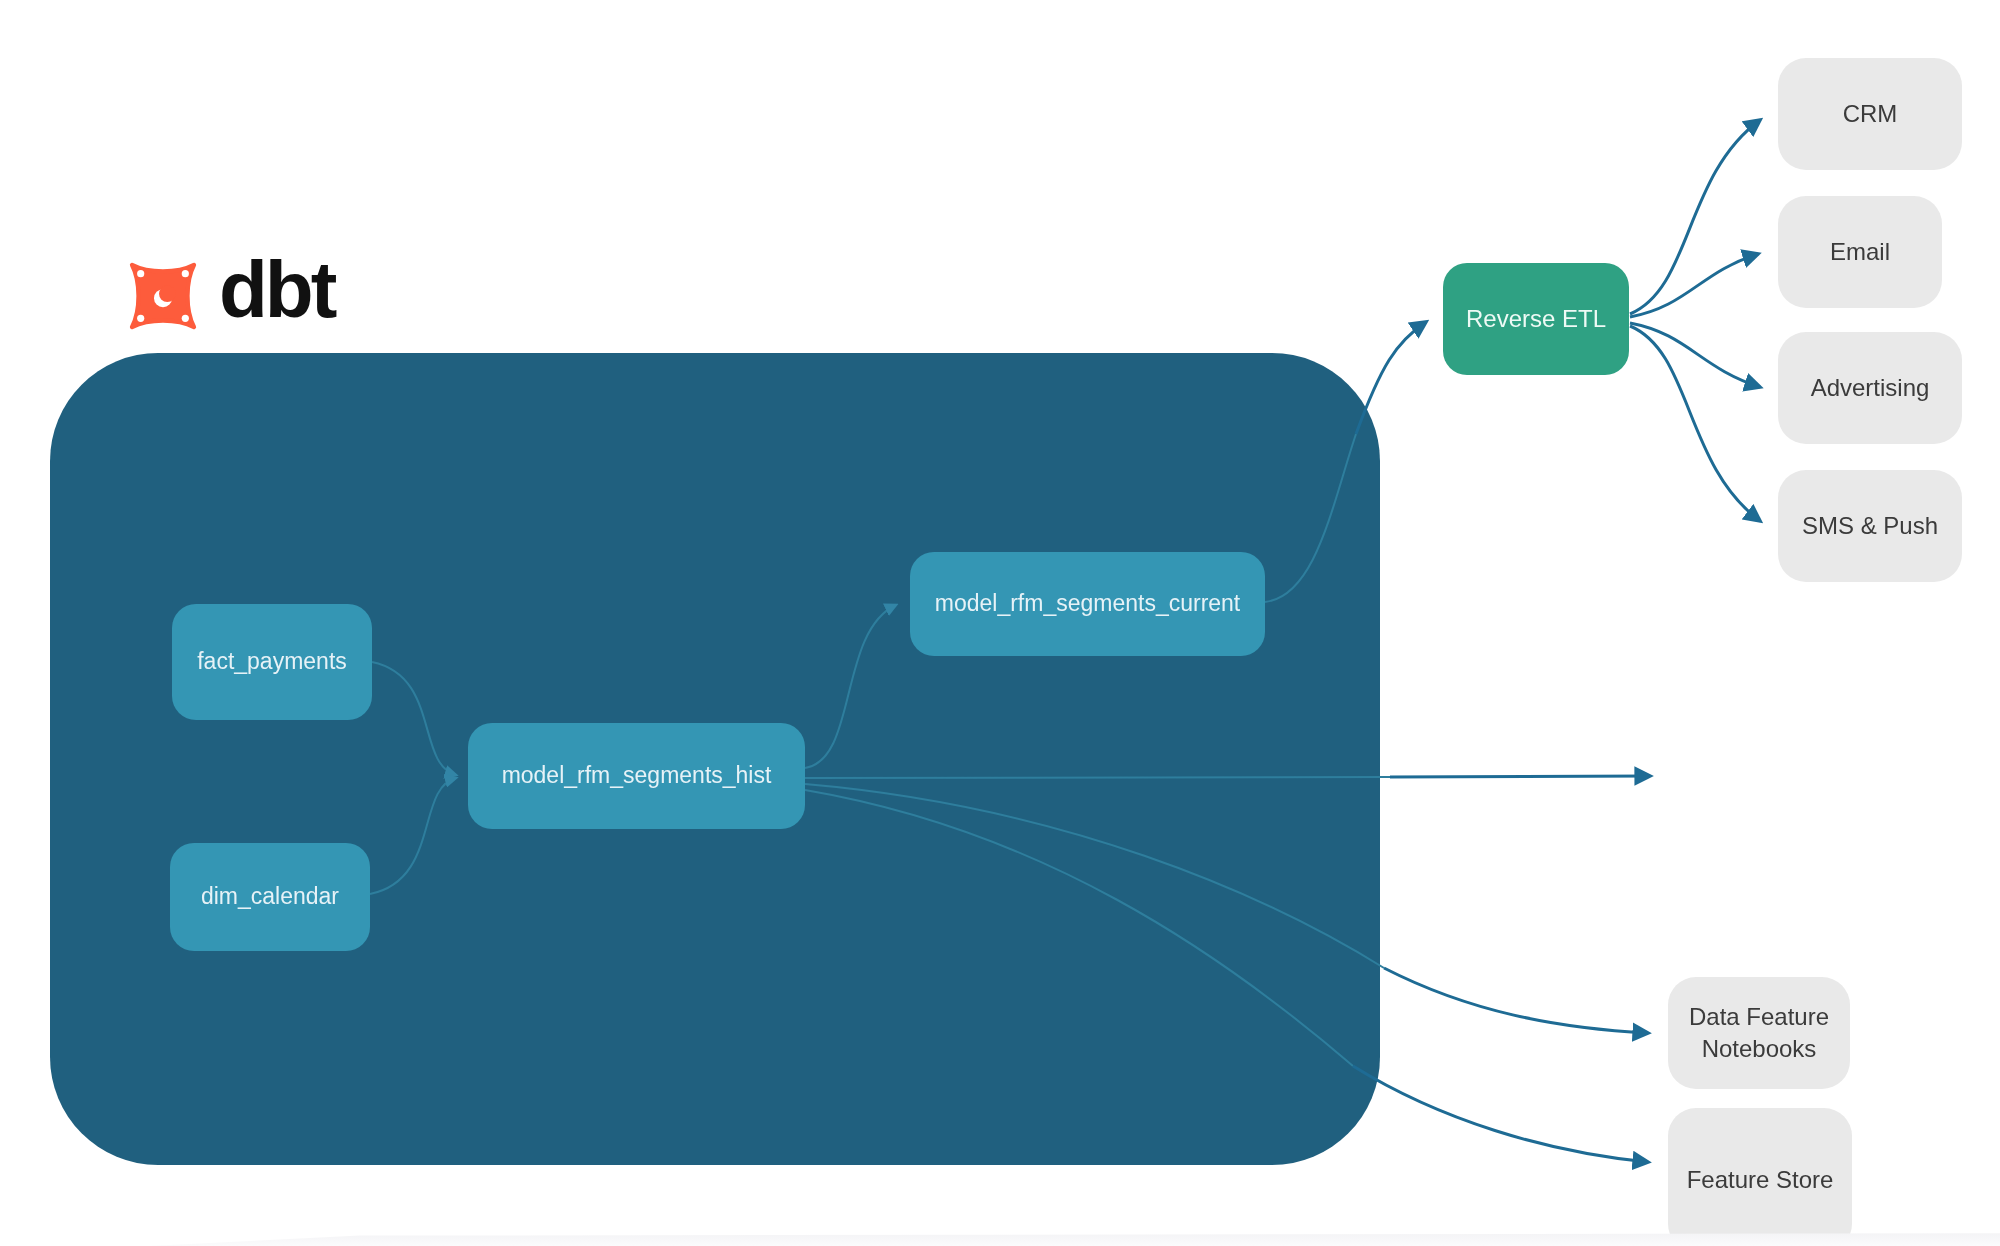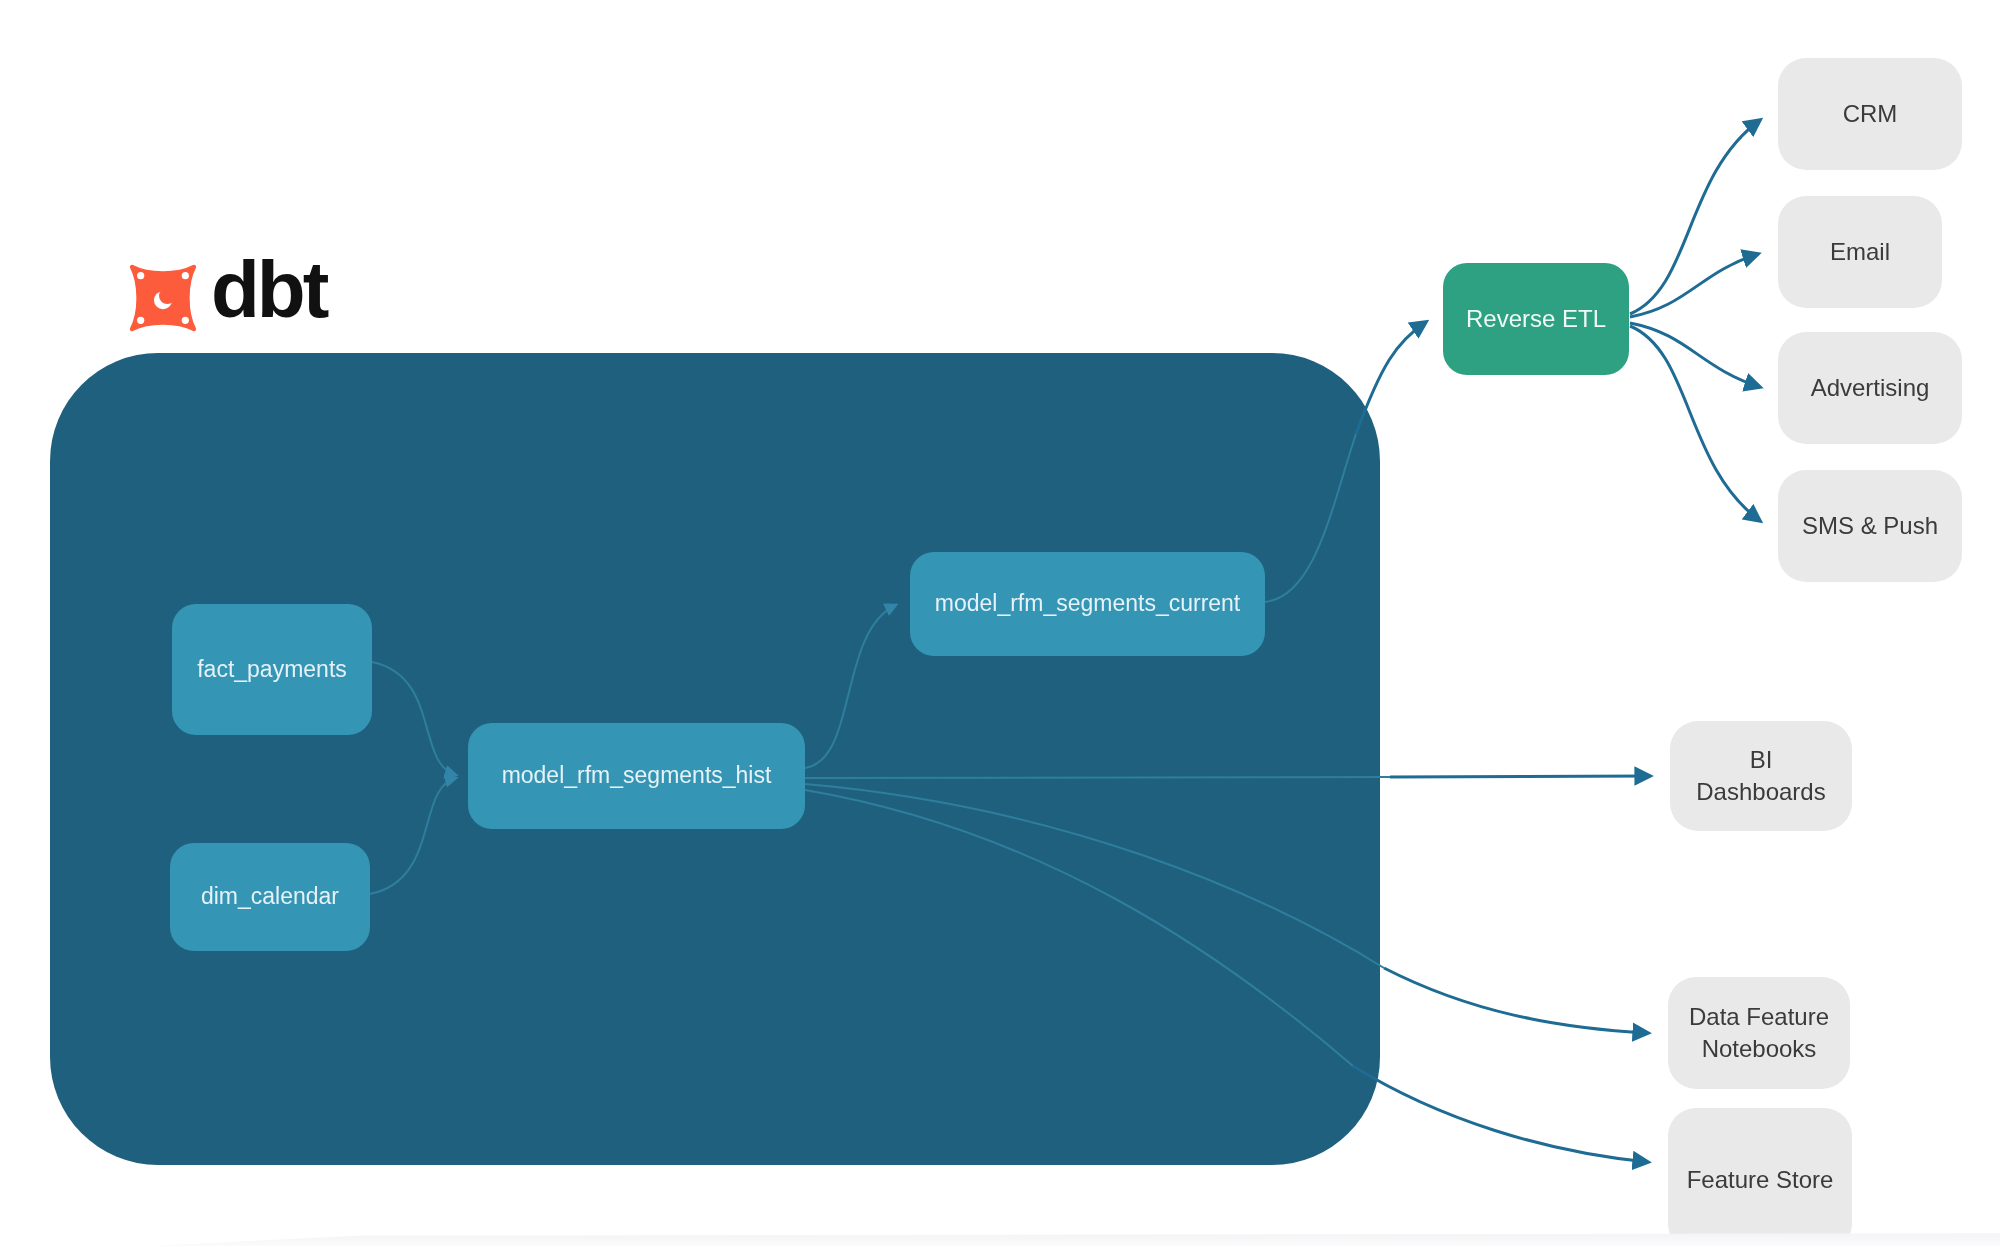--- a/index.html
+++ b/index.html
@@ -1,19 +1,19 @@
 <!DOCTYPE html>
 <html><head>
 <meta charset="utf-8">
 <style>
   html,body{margin:0;padding:0;background:#ffffff;}
   body{font-family:"Liberation Sans",sans-serif;}
   .canvas{position:relative;width:2000px;height:1246px;background:#ffffff;overflow:hidden;}
 
-  .logo{position:absolute;left:127px;top:256px;display:flex;align-items:flex-end;gap:12px;}
+  .logo{position:absolute;left:127px;top:256px;display:flex;align-items:center;gap:20px;}
   .logo-mark{width:72px;height:76px;display:block;}
   .logo-text{font-size:80px;font-weight:700;color:#111111;letter-spacing:-3px;line-height:1;transform:translateY(-6px);}
 
   .warehouse{position:absolute;left:50px;top:353px;width:1330px;height:812px;
              border-radius:108px;background:#20607f;}
 
   svg.edges{position:absolute;left:0;top:0;width:2000px;height:1246px;pointer-events:none;}
 
   .node{position:absolute;display:flex;align-items:center;justify-content:center;
         text-align:center;box-sizing:border-box;padding:20px 14px;line-height:1.35;}
@@ -70,21 +70,21 @@
       <path d="M1390,777 L1650,776" marker-end="url(#arrow-dark)"></path>
       <path d="M1384,968 C1470,1012 1556,1028 1648,1033" marker-end="url(#arrow-dark)"></path>
       <path d="M1353,1066 C1440,1120 1546,1152 1648,1162" marker-end="url(#arrow-dark)"></path>
       <path d="M1630,314 C1692,288 1684,176 1760,120" marker-end="url(#arrow-dark)"></path>
       <path d="M1630,317 C1688,306 1700,272 1758,254" marker-end="url(#arrow-dark)"></path>
       <path d="M1630,323 C1688,334 1700,368 1760,387" marker-end="url(#arrow-dark)"></path>
       <path d="M1630,326 C1692,352 1684,464 1760,521" marker-end="url(#arrow-dark)"></path>
     </g>
   </svg>
 
-  <div class="node model" style="left:172px;top:604px;width:200px;height:131px;">
+  <div class="node model" style="left:172px;top:604px;width:200px;height:116px;">
     <span>fact_payments</span>
   </div>
 
   <div class="node model" style="left:170px;top:843px;width:200px;height:108px;">
     <span>dim_calendar</span>
   </div>
 
   <div class="node model" style="left:910px;top:552px;width:355px;height:104px;">
     <span>model_rfm_segments_current</span>
   </div>
@@ -106,23 +106,20 @@
   </div>
 
   <div class="node dest" style="left:1778px;top:332px;width:184px;height:112px;">
     <span>Advertising</span>
   </div>
 
   <div class="node dest" style="left:1778px;top:470px;width:184px;height:112px;">
     <span>SMS &amp; Push</span>
   </div>
 
-  <div class="node dest" style="left:1670px;top:721px;width:182px;height:110px;">
-    <span>BI Dashboards</span>
-  </div>
 
   <div class="node dest" style="left:1668px;top:977px;width:182px;height:112px;">
     <span>Data Feature Notebooks</span>
   </div>
 
   <div class="node dest" style="left:1668px;top:1108px;width:184px;height:144px;">
     <span>Feature Store</span>
   </div>
 
   <div class="bottom-strip"></div>

